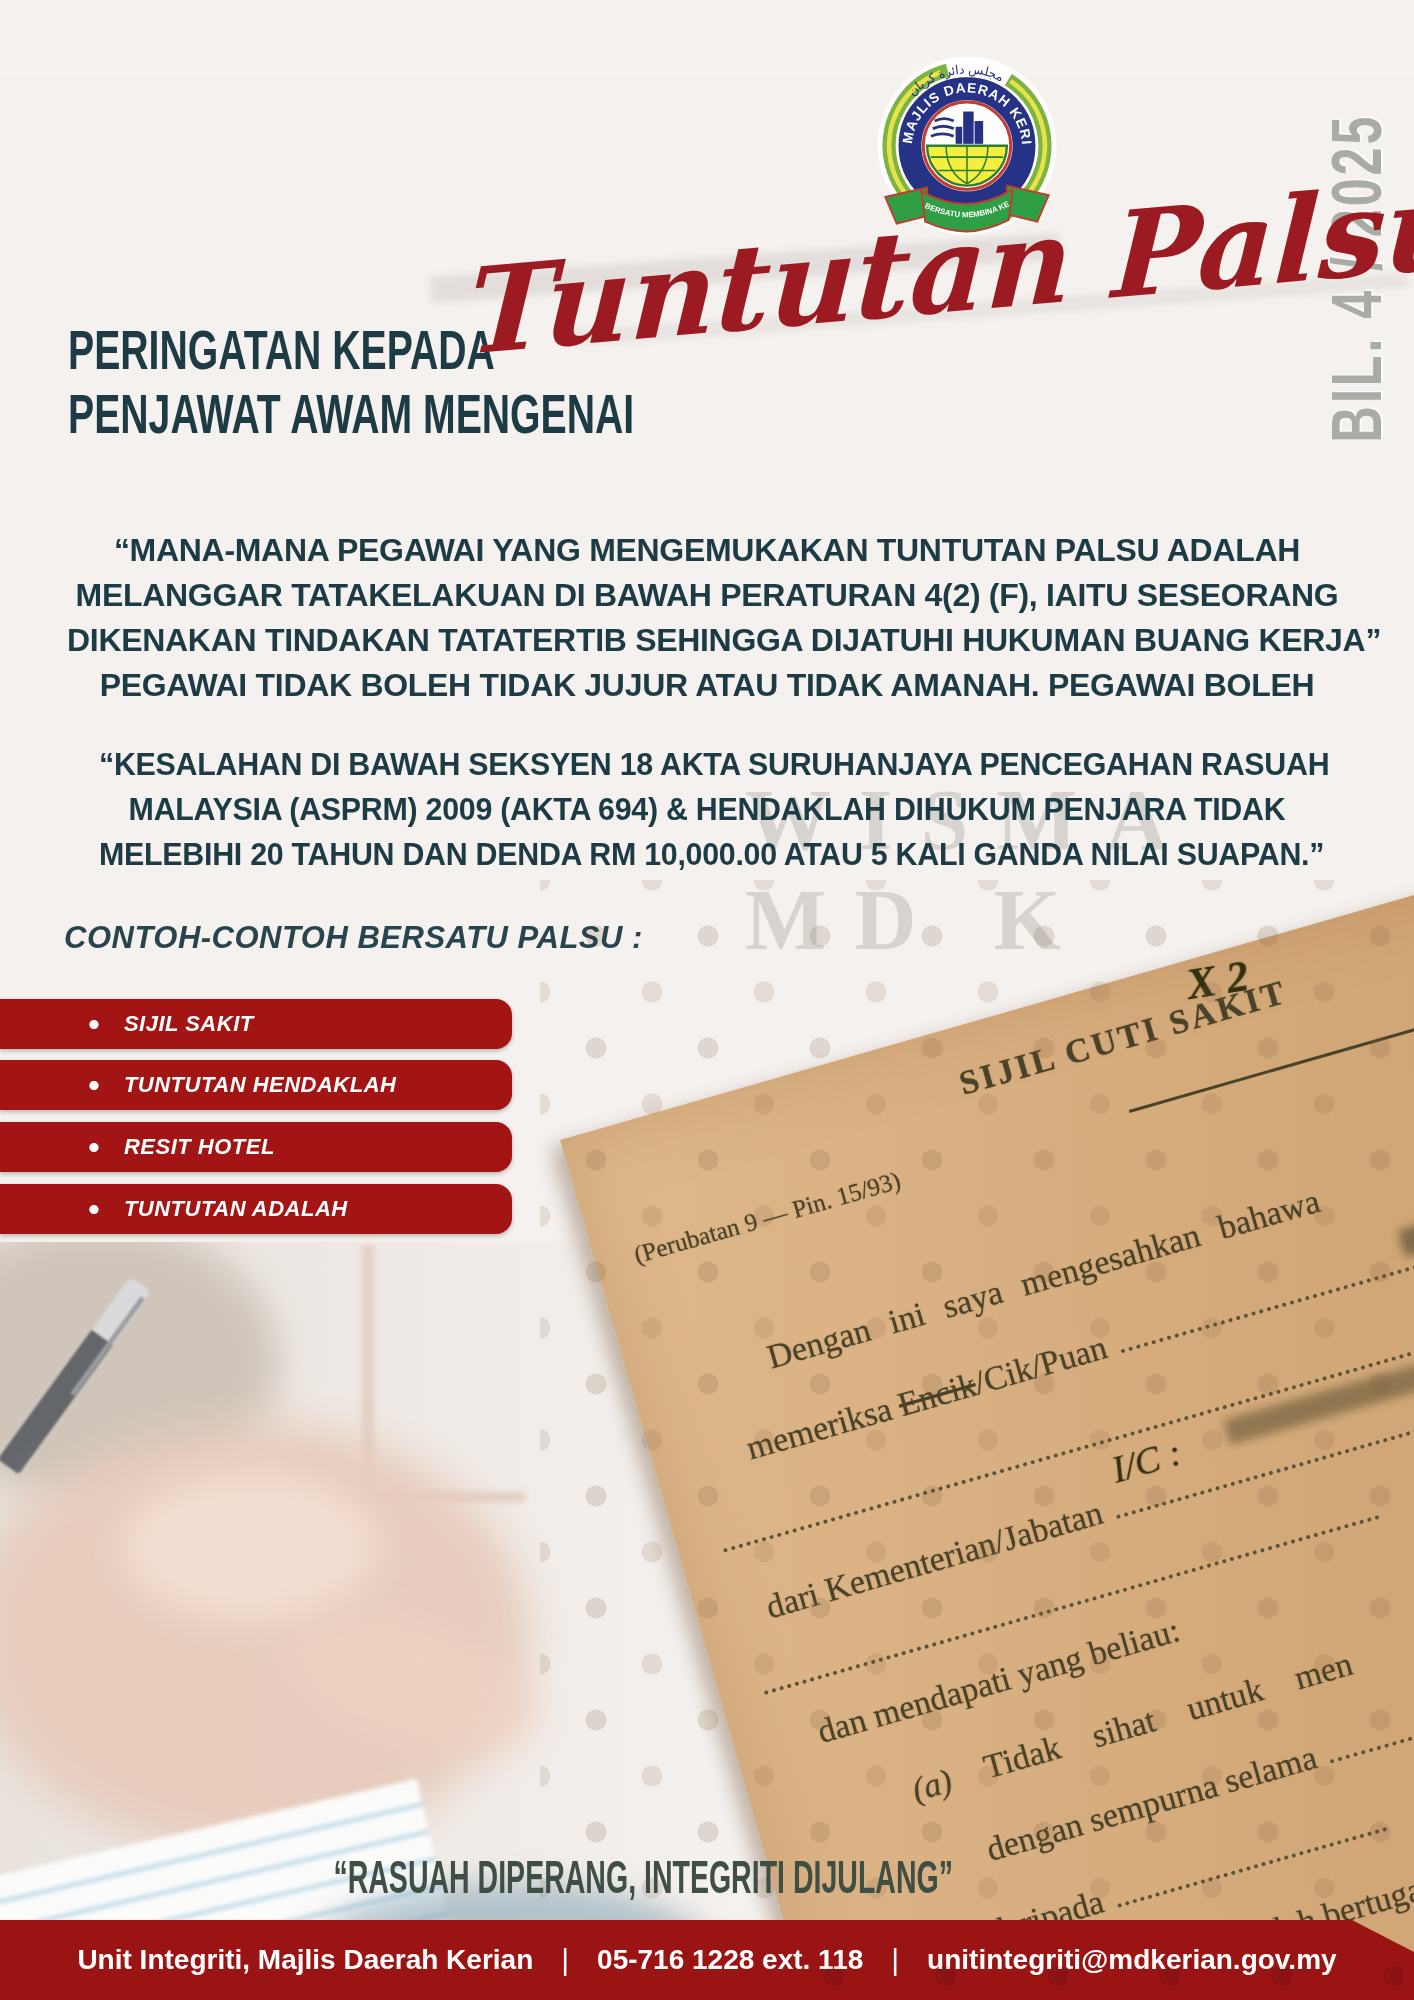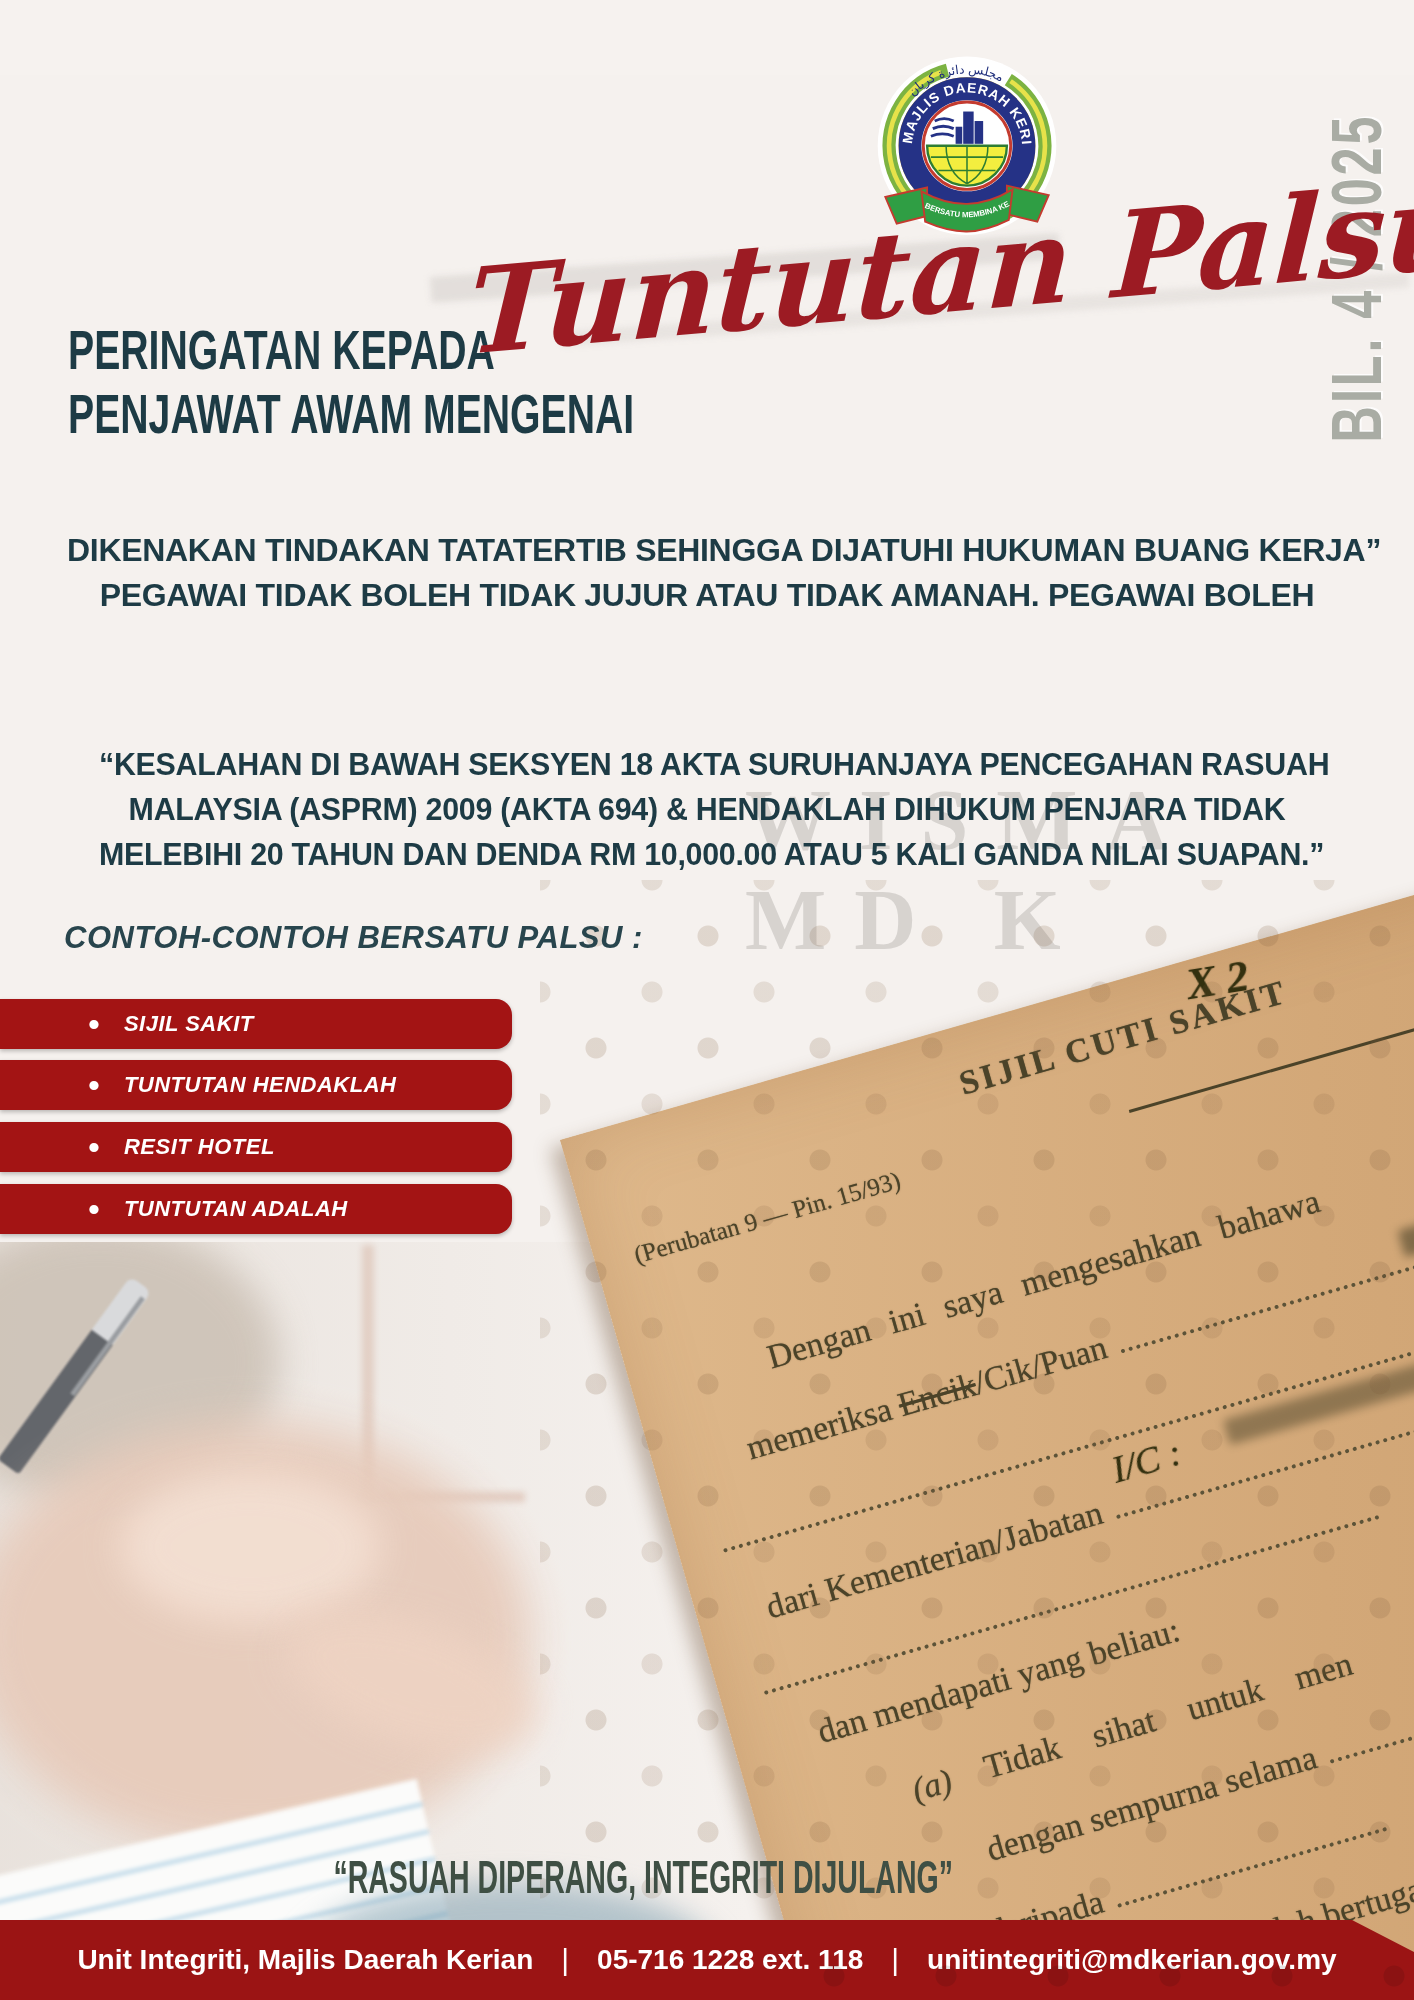--- a/index.html
+++ b/index.html
@@ -188,20 +188,22 @@
 
     <div class="issue">BIL. 4 / 2025</div>
 
     <div class="heading">
       <div>PERINGATAN KEPADA</div>
       <div>PENJAWAT AWAM MENGENAI</div>
     </div>
     <div class="script">Tuntutan Palsu</div>
 
     <div class="quote" id="quote1">
+      <div class="qline">“MANA-MANA PEGAWAI YANG MENGEMUKAKAN TUNTUTAN PALSU ADALAH</div>
+      <div class="qline">MELANGGAR TATAKELAKUAN DI BAWAH PERATURAN 4(2) (F), IAITU SESEORANG</div>
       <div class="qline">DIKENAKAN TINDAKAN TATATERTIB SEHINGGA DIJATUHI HUKUMAN BUANG KERJA”</div>
       <div class="qline">PEGAWAI TIDAK BOLEH TIDAK JUJUR ATAU TIDAK AMANAH. PEGAWAI BOLEH</div>
     </div>
 
     <div class="quote" id="quote2">
       <div class="qline">“KESALAHAN DI BAWAH SEKSYEN 18 AKTA SURUHANJAYA PENCEGAHAN RASUAH</div>
       <div class="qline">MALAYSIA (ASPRM) 2009 (AKTA 694) &amp; HENDAKLAH DIHUKUM PENJARA TIDAK</div>
       <div class="qline">MELEBIHI 20 TAHUN DAN DENDA RM 10,000.00 ATAU 5 KALI GANDA NILAI SUAPAN.”</div>
     </div>
 

